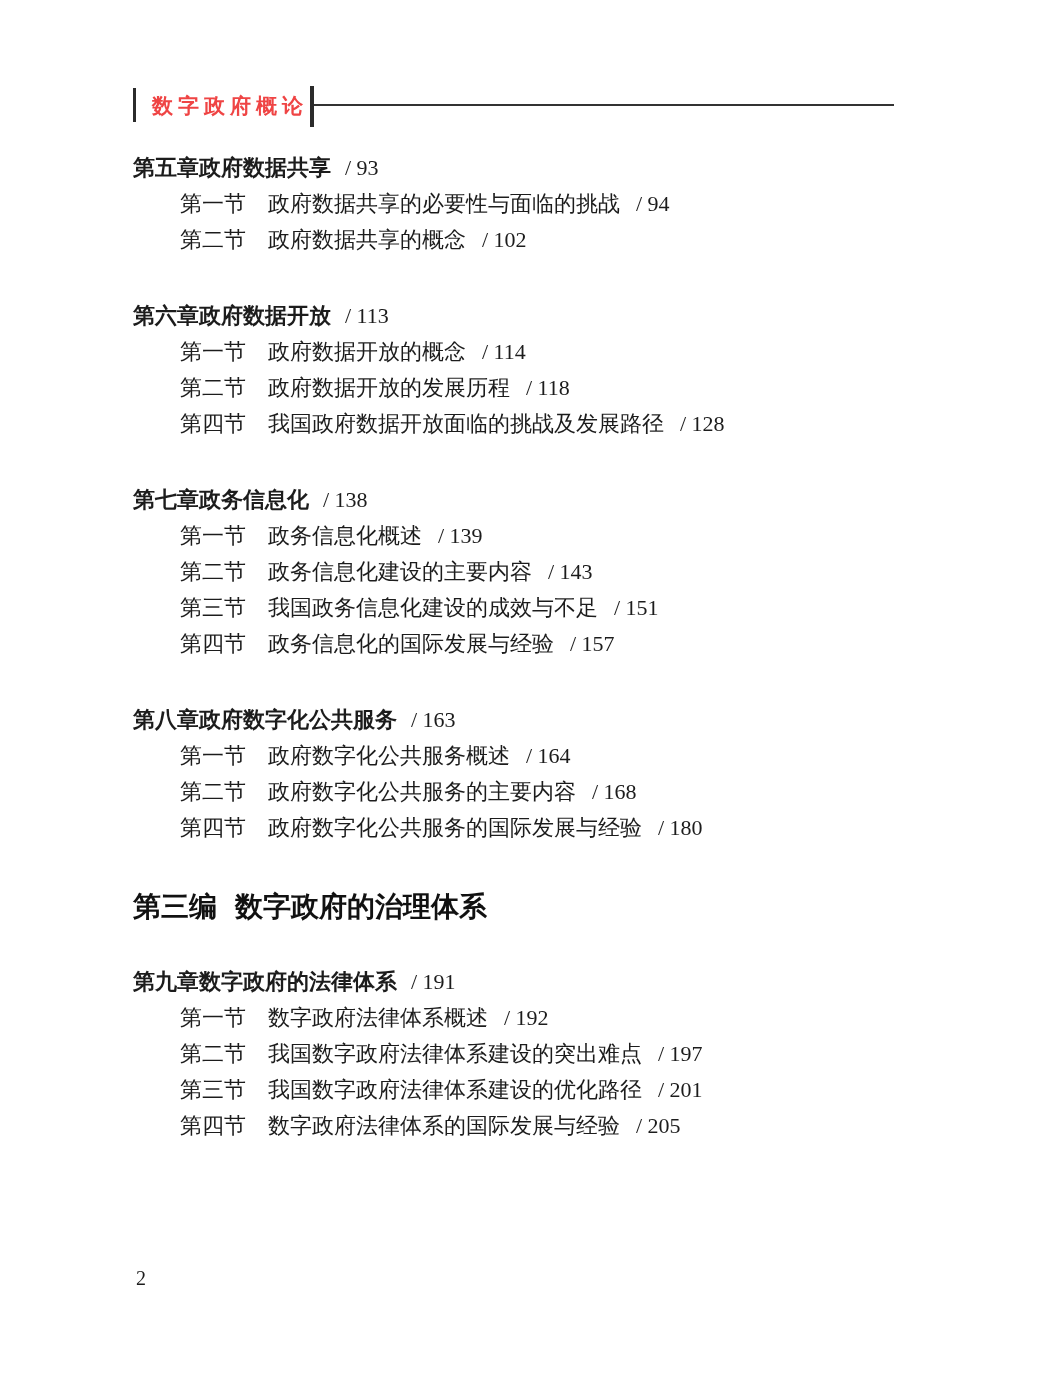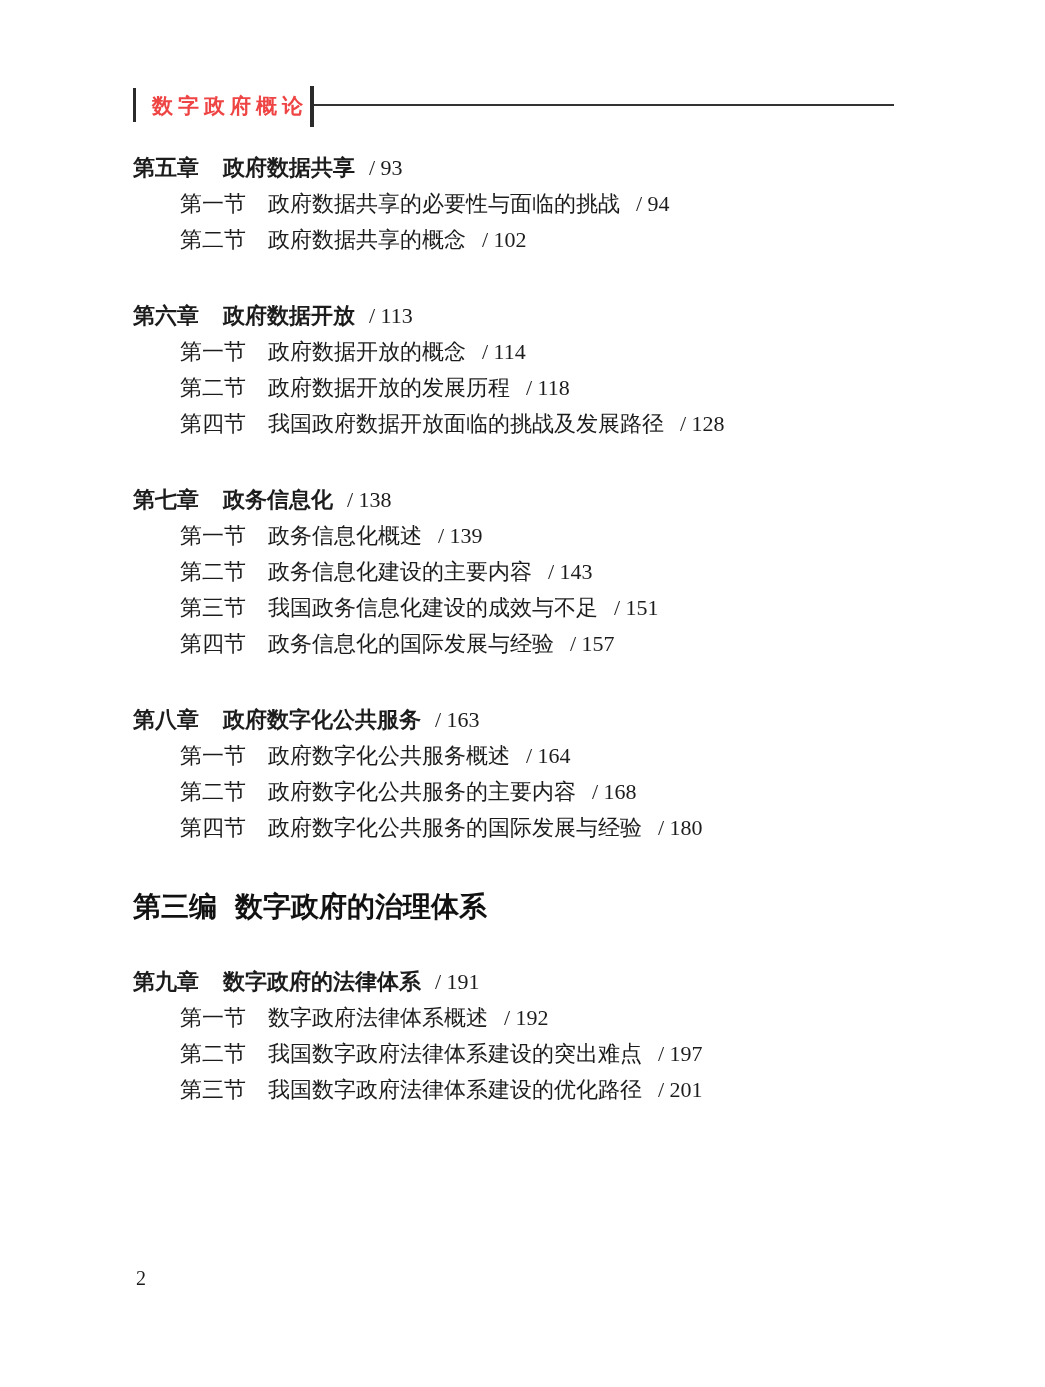--- a/index.html
+++ b/index.html
@@ -52,21 +52,21 @@
   }
   .row {
     font-size: 22px;
     line-height: 36px;
     white-space: nowrap;
   }
   .ch-row {
     font-family: "Liberation Sans", "DejaVu Sans", sans-serif;
     font-weight: bold;
   }
-  .ch-label { margin-right: 24px; }
+  .ch-label { }
   .ch-row .pg { margin-left: 14px; }
   .sec-row { padding-left: 47px; }
   .sec-label { margin-right: 22px; margin-top: 48px; }
   .sec-row .pg { margin-left: 16px; }
   .pg {
     font-family: "Liberation Serif", "DejaVu Serif", serif;
     font-weight: normal;
     font-size: 22px;
     color: #1c1c1c;
     margin-top: 45px;
@@ -176,19 +176,22 @@
       </div>
       <div class="row sec-row">
         <span class="sec-label">第一节</span><span class="sec-title">数字政府法律体系概述</span><span class="pg">/ 192</span>
       </div>
       <div class="row sec-row">
         <span class="sec-label">第二节</span><span class="sec-title">我国数字政府法律体系建设的突出难点</span><span class="pg">/ 197</span>
       </div>
       <div class="row sec-row">
         <span class="sec-label">第三节</span><span class="sec-title">我国数字政府法律体系建设的优化路径</span><span class="pg">/ 201</span>
       </div>
+      <div class="row sec-row">
+        <span class="sec-label">第四节</span><span class="sec-title">数字政府法律体系的国际发展与经验</span><span class="pg">/ 205</span>
+      </div>
     </section>
 
   </div>
 
   <div class="page-number">2</div>
 
 </div>
 
 </body></html>

